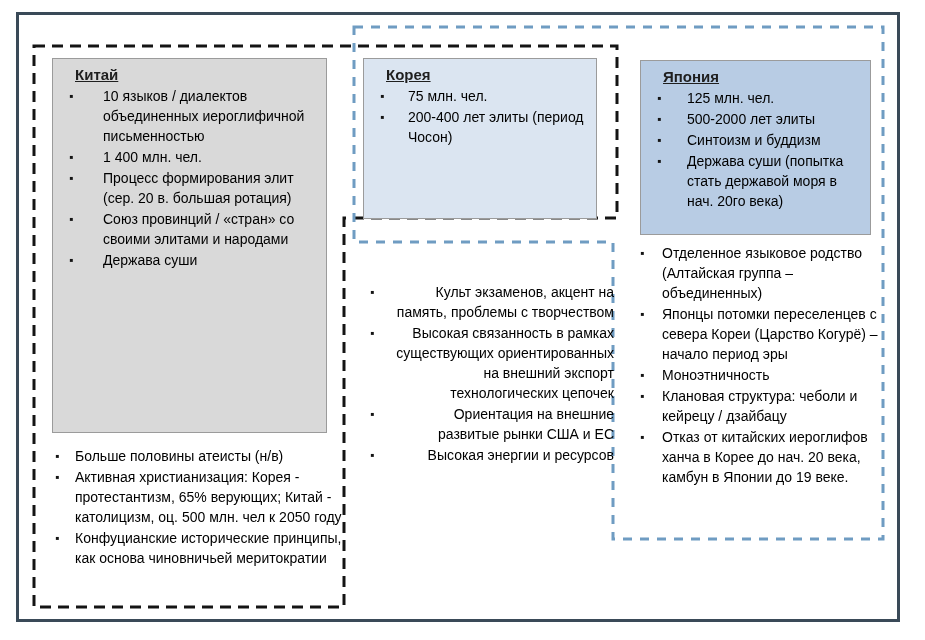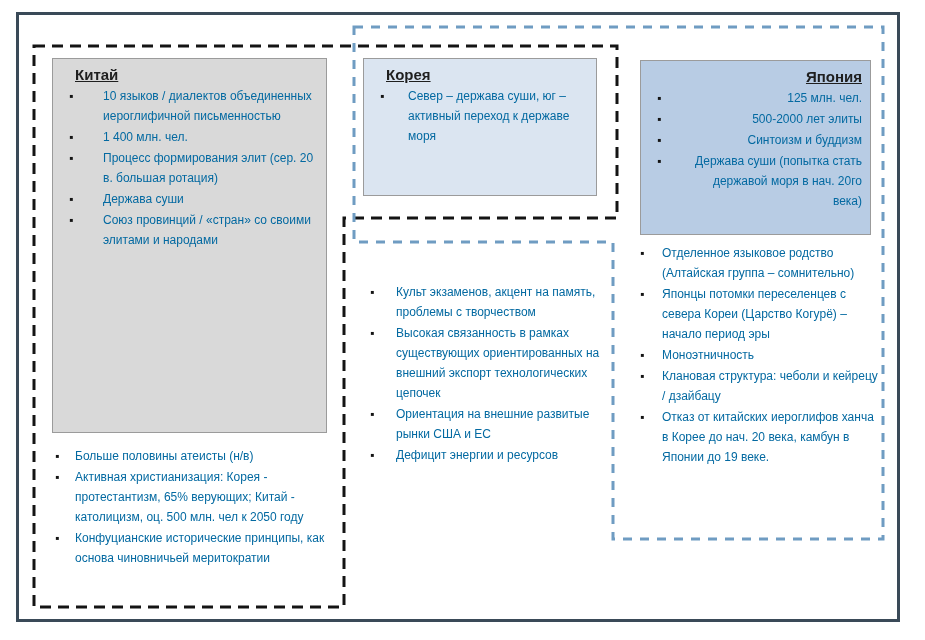--- a/index.html
+++ b/index.html
@@ -11,44 +11,44 @@
     position:absolute; left:16px; top:12px; width:884px; height:610px;
     border:3px solid #3a4a58; box-sizing:border-box;
   }
   svg.outlines { position:absolute; left:0; top:0; pointer-events:none; }
 
   .box {
     position:absolute; box-sizing:border-box;
     border:1px solid #9b9b9b; padding:5px 8px 6px 14px;
   }
   .box-china { left:52px;  top:58px; width:275px; height:375px; background:#d9d9d9; }
-  .box-korea { left:363px; top:58px; width:234px; height:138px; background:#dbe5f1; }
-  .box-japan { left:640px; top:60px; width:231px; height:175px; background:#b8cce4;text-align:right; }
+  .box-korea { left:363px; top:58px; width:234px; height:161px; background:#dbe5f1; }
+  .box-japan { left:640px; top:60px; width:231px; height:175px; background:#b8cce4; }
 
   .box-title {
     font-size:15px; font-weight:bold; text-decoration:underline;
     color:#1f1f1f; margin:2px 0 3px 8px;
   }
 
   ul.blist { list-style:none; margin:0; padding:0; }
   ul.blist li {
     position:relative; padding-left:36px;
-    font-size:12px; line-height:20px; color:#0369a1; margin-bottom:1px;
+    font-size:14px; line-height:20px; color:#000000; margin-bottom:1px;
   }
   ul.blist li::before {
     content:"▪"; position:absolute; left:2px; top:0;
     font-size:12px; color:#141414;
   }
 
   .box-korea ul.blist li { padding-left:30px; }
   .box-japan ul.blist li { padding-left:32px; }
 
   .float-list { position:absolute; box-sizing:border-box; }
   .mid-list   { left:358px; top:282px; width:256px; }
-  .mid-list  ul.blist li { padding-left:38px; }
+  .mid-list  ul.blist li { padding-left:38px;text-align:right; }
   .mid-list  ul.blist li::before { left:12px; }
   .right-list { left:634px; top:243px; width:246px; }
   .right-list ul.blist li { padding-left:28px; }
   .right-list ul.blist li::before { left:6px; }
   .bl-list    { left:44px; top:446px; width:310px; }
   .bl-list   ul.blist li { padding-left:31px; }
   .bl-list   ul.blist li::before { left:11px; }
 </style>
 </head>
 <body>
@@ -61,54 +61,55 @@
     <path d="M 34 46 H 617 V 218 H 344 V 607 H 34 Z" fill="none" stroke-width="3" stroke-dasharray="11 7" stroke="#141414"></path>
     <path d="M 354 27 H 883 V 539 H 613 V 242 H 354 Z" fill="none" stroke-width="3" stroke-dasharray="9 8" stroke="#6f9cc2"></path>
   </svg>
 
   <div class="box box-china">
     <div class="box-title">Китай</div>
     <ul class="blist">
         <li>10 языков / диалектов объединенных иероглифичной письменностью</li>
         <li>1 400 млн. чел.</li>
         <li>Процесс формирования элит (сер. 20 в. большая ротация)</li>
+        <li>Союз провинций / «стран» со своими элитами и народами</li>
         <li>Держава суши</li>
-        <li>Союз провинций / «стран» со своими элитами и народами</li>
       </ul>
   </div>
 
   <div class="box box-korea">
     <div class="box-title">Корея</div>
     <ul class="blist">
-        <li>Север – держава суши, юг – активный переход к державе моря</li>
+        <li>75 млн. чел.</li>
+        <li>200-400 лет элиты (период Чосон)</li>
       </ul>
   </div>
 
   <div class="box box-japan">
     <div class="box-title">Япония</div>
     <ul class="blist">
         <li>125 млн. чел.</li>
         <li>500-2000 лет элиты</li>
         <li>Синтоизм и буддизм</li>
         <li>Держава суши (попытка стать державой моря в нач. 20го века)</li>
       </ul>
   </div>
 
   <div class="float-list mid-list">
     <ul class="blist">
         <li>Культ экзаменов, акцент на память, проблемы с творчеством</li>
         <li>Высокая связанность в рамках существующих ориентированных на внешний экспорт технологических цепочек</li>
         <li>Ориентация на внешние развитые рынки США и ЕС</li>
-        <li>Дефицит энергии и ресурсов</li>
+        <li>Высокая энергии и ресурсов</li>
       </ul>
   </div>
 
   <div class="float-list right-list">
     <ul class="blist">
-        <li>Отделенное языковое родство (Алтайская группа – сомнительно)</li>
+        <li>Отделенное языковое родство (Алтайская группа – объединенных)</li>
         <li>Японцы потомки переселенцев с севера Кореи (Царство Когурё) – начало период эры</li>
         <li>Моноэтничность</li>
         <li>Клановая структура: чеболи и кейрецу / дзайбацу</li>
         <li>Отказ от китайских иероглифов ханча в Корее до нач. 20 века, камбун в Японии до 19 веке.</li>
       </ul>
   </div>
 
   <div class="float-list bl-list">
     <ul class="blist">
         <li>Больше половины атеисты (н/в)</li>

